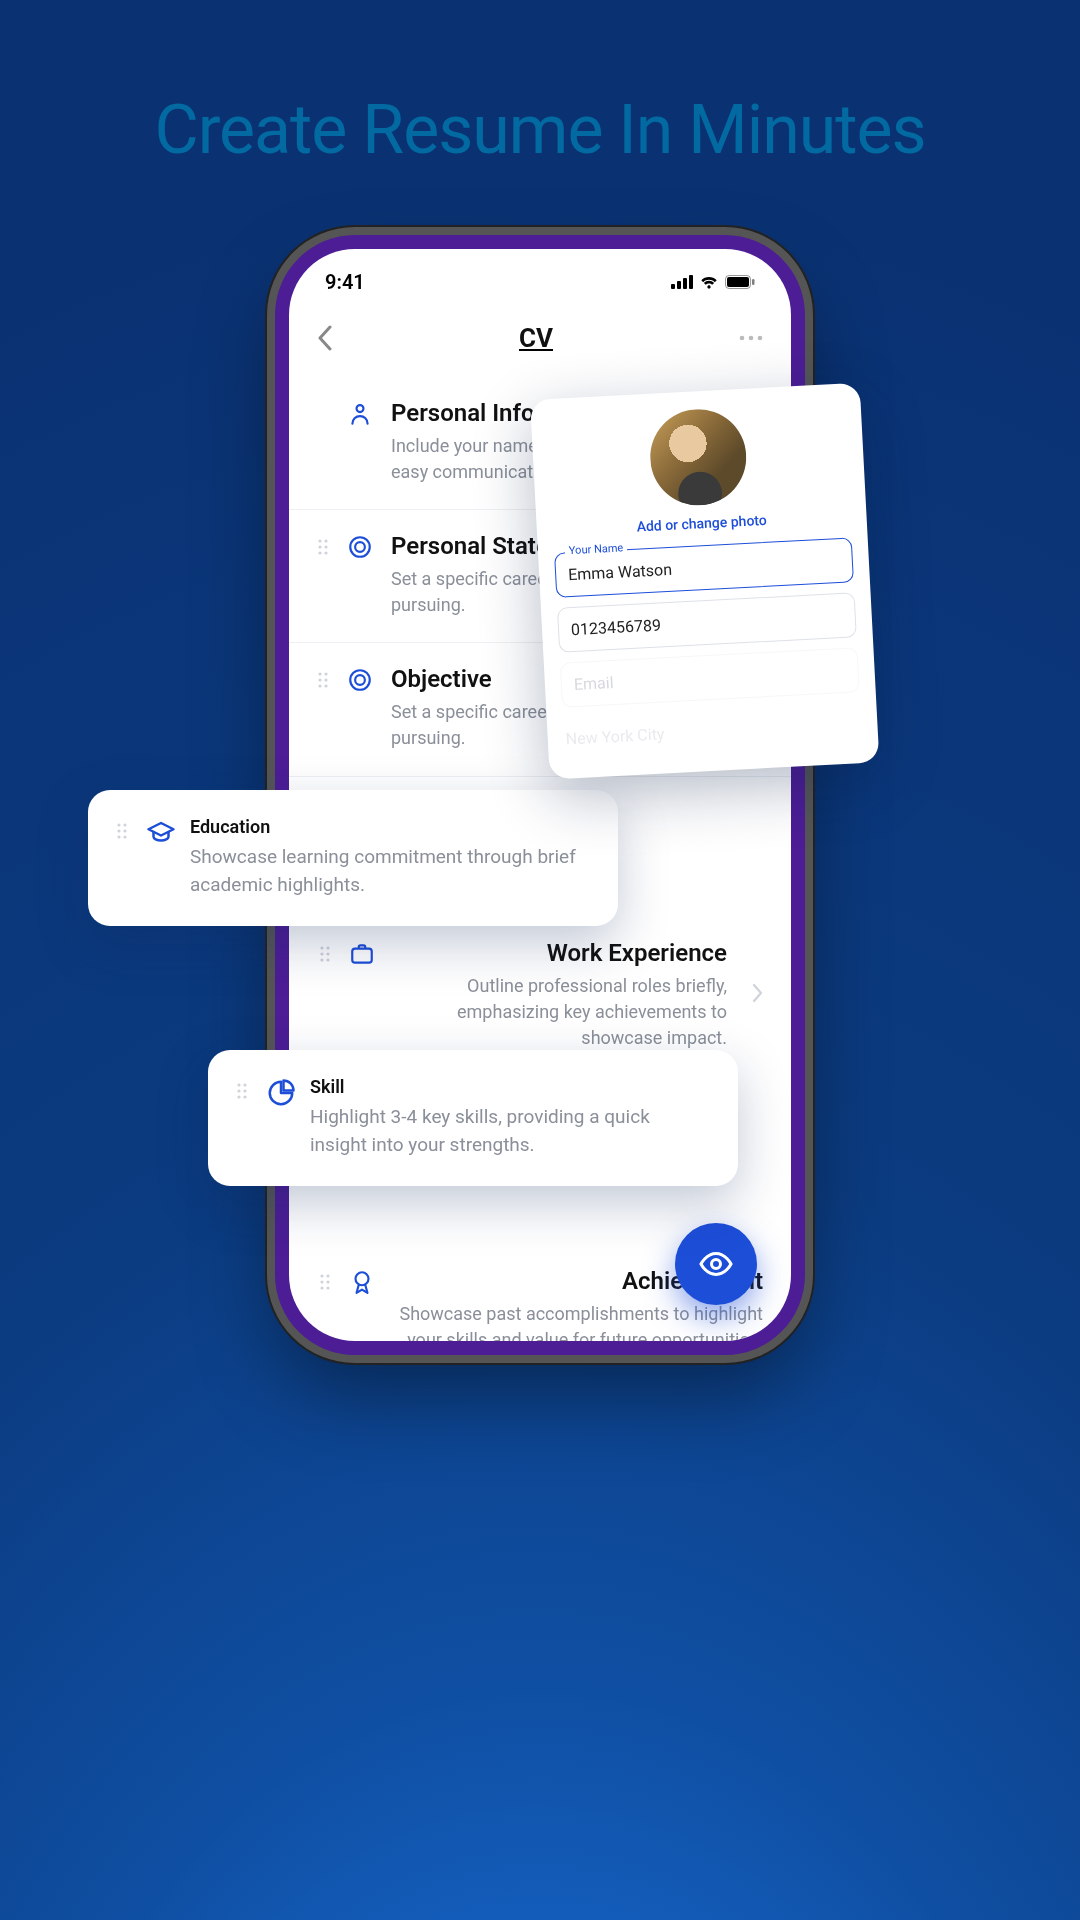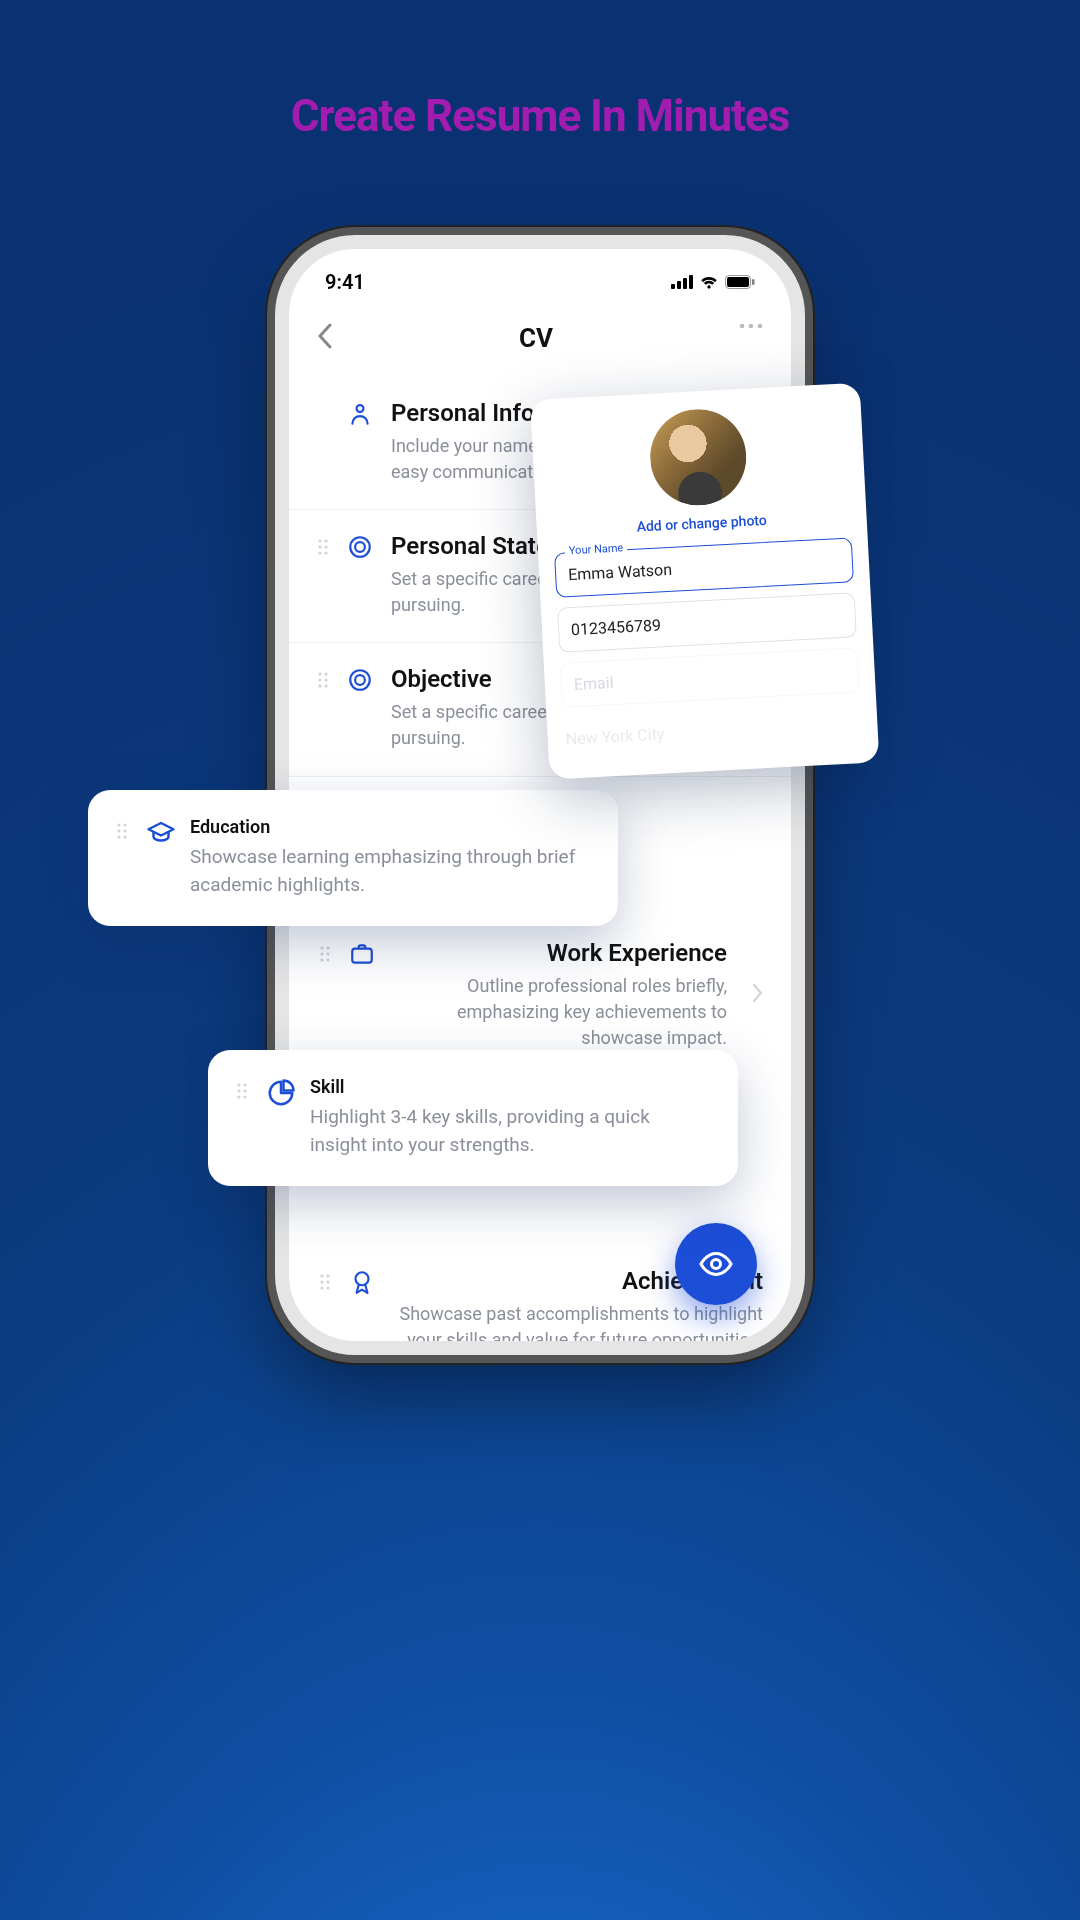--- a/index.html
+++ b/index.html
@@ -5,36 +5,36 @@
   * { box-sizing: border-box; margin: 0; padding: 0; font-family: -apple-system, BlinkMacSystemFont, "Segoe UI", Roboto, Helvetica, Arial, sans-serif; }
   html, body { width: 1080px; height: 1920px; overflow: hidden; }
   body {
     background: radial-gradient(ellipse 150% 120% at 50% 130%, #1d7ef2 0%, #0f4fa3 35%, #0b3b80 60%, #0a3273 100%);
     position: relative;
   }
   .headline {
     position: absolute;
     top: 90px; left: 0; right: 0;
     text-align: center;
-    color: #a21caf;
-    font-weight: 700;
-    font-size: 44px;
+    color: #0369a1;
+    font-weight: 400;
+    font-size: 68px;
     letter-spacing: -1px;
   }
 
   
   .phone {
     position: absolute;
     top: 235px;
     left: 50%;
     transform: translateX(-50%);
     width: 530px;
     height: 1120px;
     border-radius: 80px;
-    background: #e5e5e5;
+    background: #4c1d95;
     box-shadow: 0 0 0 8px #555, 0 0 0 10px #222, 0 40px 80px rgba(0,0,0,0.4);
     overflow: hidden;
   }
   .phone-screen {
     position: absolute;
     inset: 14px;
     background: #ffffff;
     border-radius: 66px;
     overflow: hidden;
     display: flex;
@@ -48,22 +48,24 @@
     height: 52px;
     font-size: 20px;
     font-weight: 600;
     color: #000;
   }
   .status-right { display: flex; gap: 6px; align-items: center; }
   .status-right svg { display: block; }
 
   .nav-bar {
     display: flex;
+    align-items: center;
     justify-content: space-between;
     padding: 22px 28px 24px 28px;
+    text-decoration: underline;
   }
   .nav-title { font-size: 26px; font-weight: 700; color: #111; }
   .nav-back svg, .nav-more svg { display:block; }
 
   .sections { flex: 1; overflow: hidden; }
   .section {
     padding: 22px 28px 24px 28px;
     border-bottom: 1px solid #eef0f3;
     display: flex;
     gap: 16px;
@@ -342,21 +344,21 @@
       </svg>
   </span>
   <span class="sec-icon">
     <svg width="30" height="30" viewBox="0 0 24 24">
         <path d="M2 9l10-5 10 5-10 5L2 9z" stroke="#1d4ed8" stroke-width="2" fill="none" stroke-linejoin="round"></path>
         <path d="M6 11v4c0 1.5 2.7 3 6 3s6-1.5 6-3v-4" stroke="#1d4ed8" stroke-width="2" fill="none"></path>
       </svg>
   </span>
   <div class="sec-body">
     <div class="sec-title">Education</div>
-    <div class="sec-desc">Showcase learning emphasizing through brief academic highlights.</div>
+    <div class="sec-desc">Showcase learning commitment through brief academic highlights.</div>
   </div>
 </div>
 
 <div class="float-skill float-card">
   <span class="drag-handle">
     <svg width="12" height="18" viewBox="0 0 12 18">
         <circle cx="3" cy="3" r="1.6" fill="#cfd3da"></circle>
         <circle cx="9" cy="3" r="1.6" fill="#cfd3da"></circle>
         <circle cx="3" cy="9" r="1.6" fill="#cfd3da"></circle>
         <circle cx="9" cy="9" r="1.6" fill="#cfd3da"></circle>

